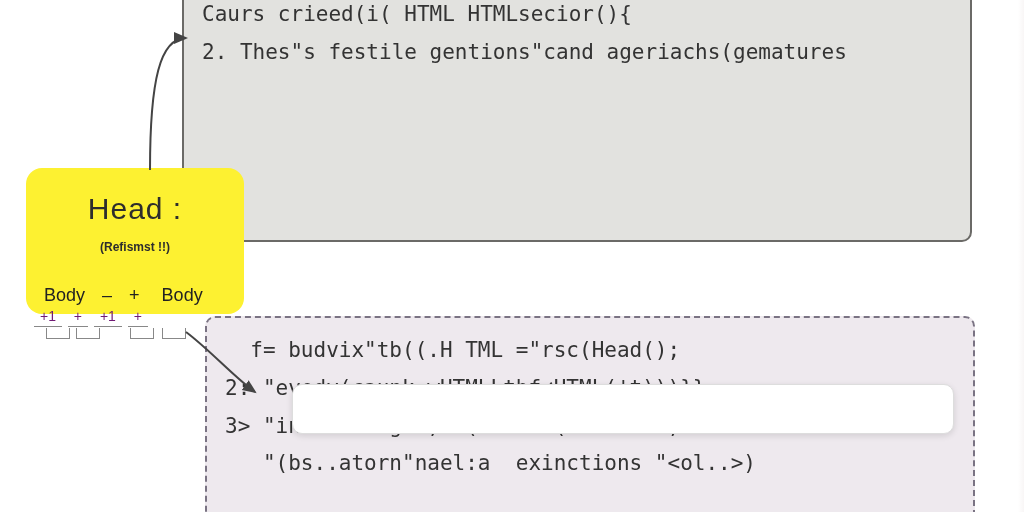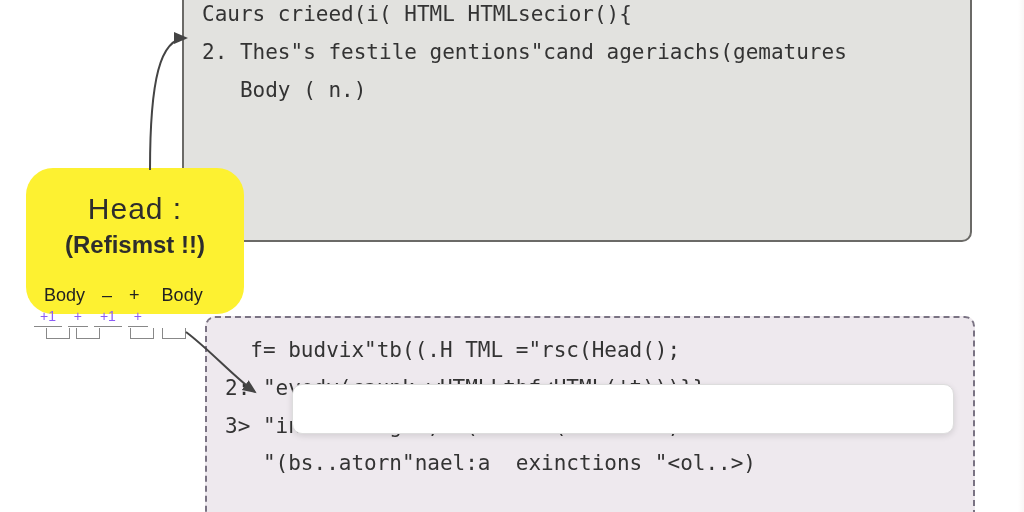--- a/index.html
+++ b/index.html
@@ -50,53 +50,53 @@
     border-radius: 10px;
     box-shadow: 0 2px 6px rgba(0,0,0,0.12);
   }
   .highlight {
     position: absolute;
     left: 26px;
     top: 168px;
     width: 218px;
     height: 146px;
     background: #fdf131;
-    border-radius: 27px;
+    border-radius: 16px;
     box-sizing: border-box;
     text-align: center;
     padding-top: 24px;
     color: #2d2d2d;
   }
   .highlight .head {
     font-size: 30px;
     font-weight: 400;
     letter-spacing: 1px;
   }
   .highlight .sub {
-    font-size: 24px;
+    font-size: 12px;
     font-weight: 700;
-    margin-top: 5px;
+    margin-top: 14px;
   }
   .body-labels {
     position: absolute;
     left: 38px;
     top: 285px;
     font-size: 18px;
     color: #222;
   }
   .body-labels span {
     display: inline-block;
     margin: 0 6px;
   }
   .plus-row {
     position: absolute;
     left: 34px;
     top: 308px;
     font-size: 14px;
-    color: #8b5cf6;
+    color: #701a75;
   }
   .plus-row span {
     display: inline-block;
     text-align: center;
     border-bottom: 1px solid #888;
     padding: 0 6px 2px 6px;
     margin-right: 2px;
   }
   .bracket {
     position: absolute;
@@ -122,21 +122,20 @@
     height: 512px;
     background: linear-gradient(to left, rgba(200,180,180,0.25), transparent);
   }
 </style>
 </head>
 <body>
 
 <div class="code-box box1">
   <div class="codeline">Caurs crieed(i( HTML HTMLsecior(){</div>
   <div class="codeline">2. Thes"s festile gentions"cand ageriachs(gematures</div>
-  <div class="codeline">   Body ( n.)</div>
 </div>
 
 <div class="code-box box2">
   <div class="codeline">  f= budvix"tb((.H TML ="rsc(Head();</div>
   <div class="codeline">2: "evedy(caunk wHTMLLtbf≠HTML(¦t)))}},</div>
   <div class="codeline">3&gt; "infiks.orget,ic(ad mn (odishize,</div>
   <div class="codeline">   "(bs..atorn"nael:a  exinctions "&lt;ol..&gt;)</div>
 </div>
 
 <div class="inner-box"></div>

